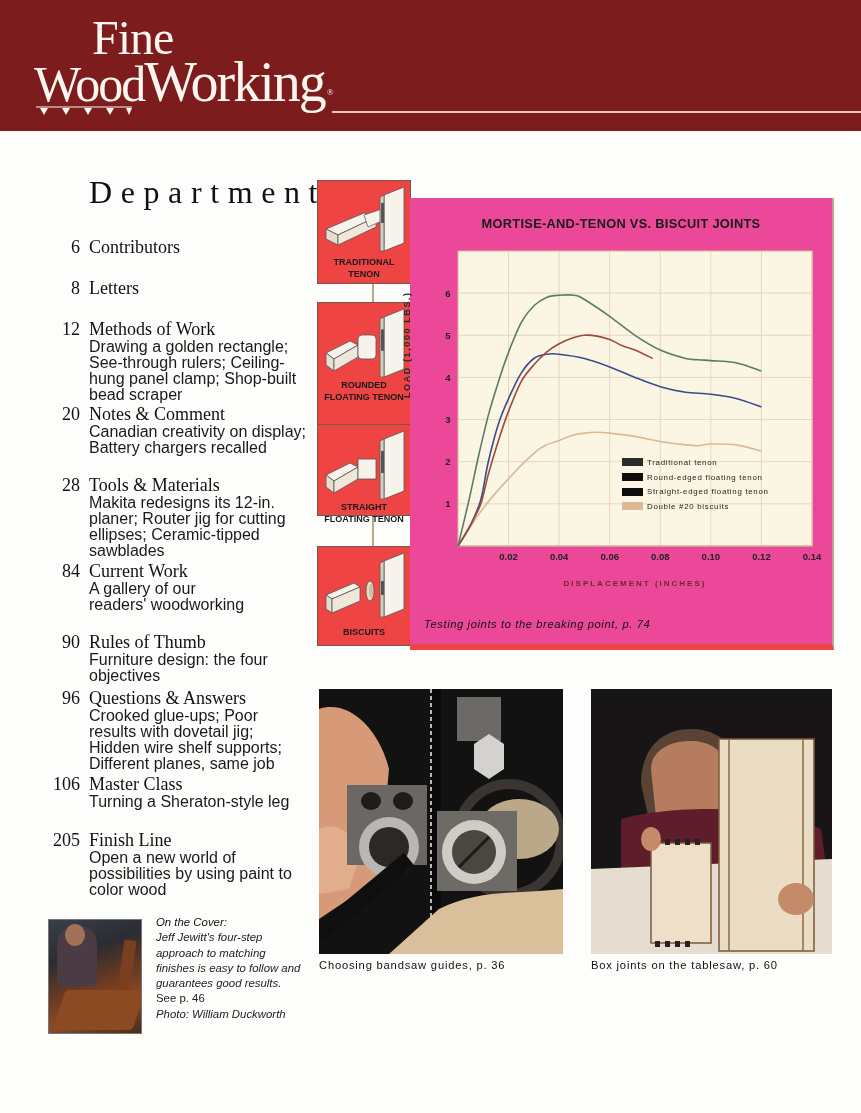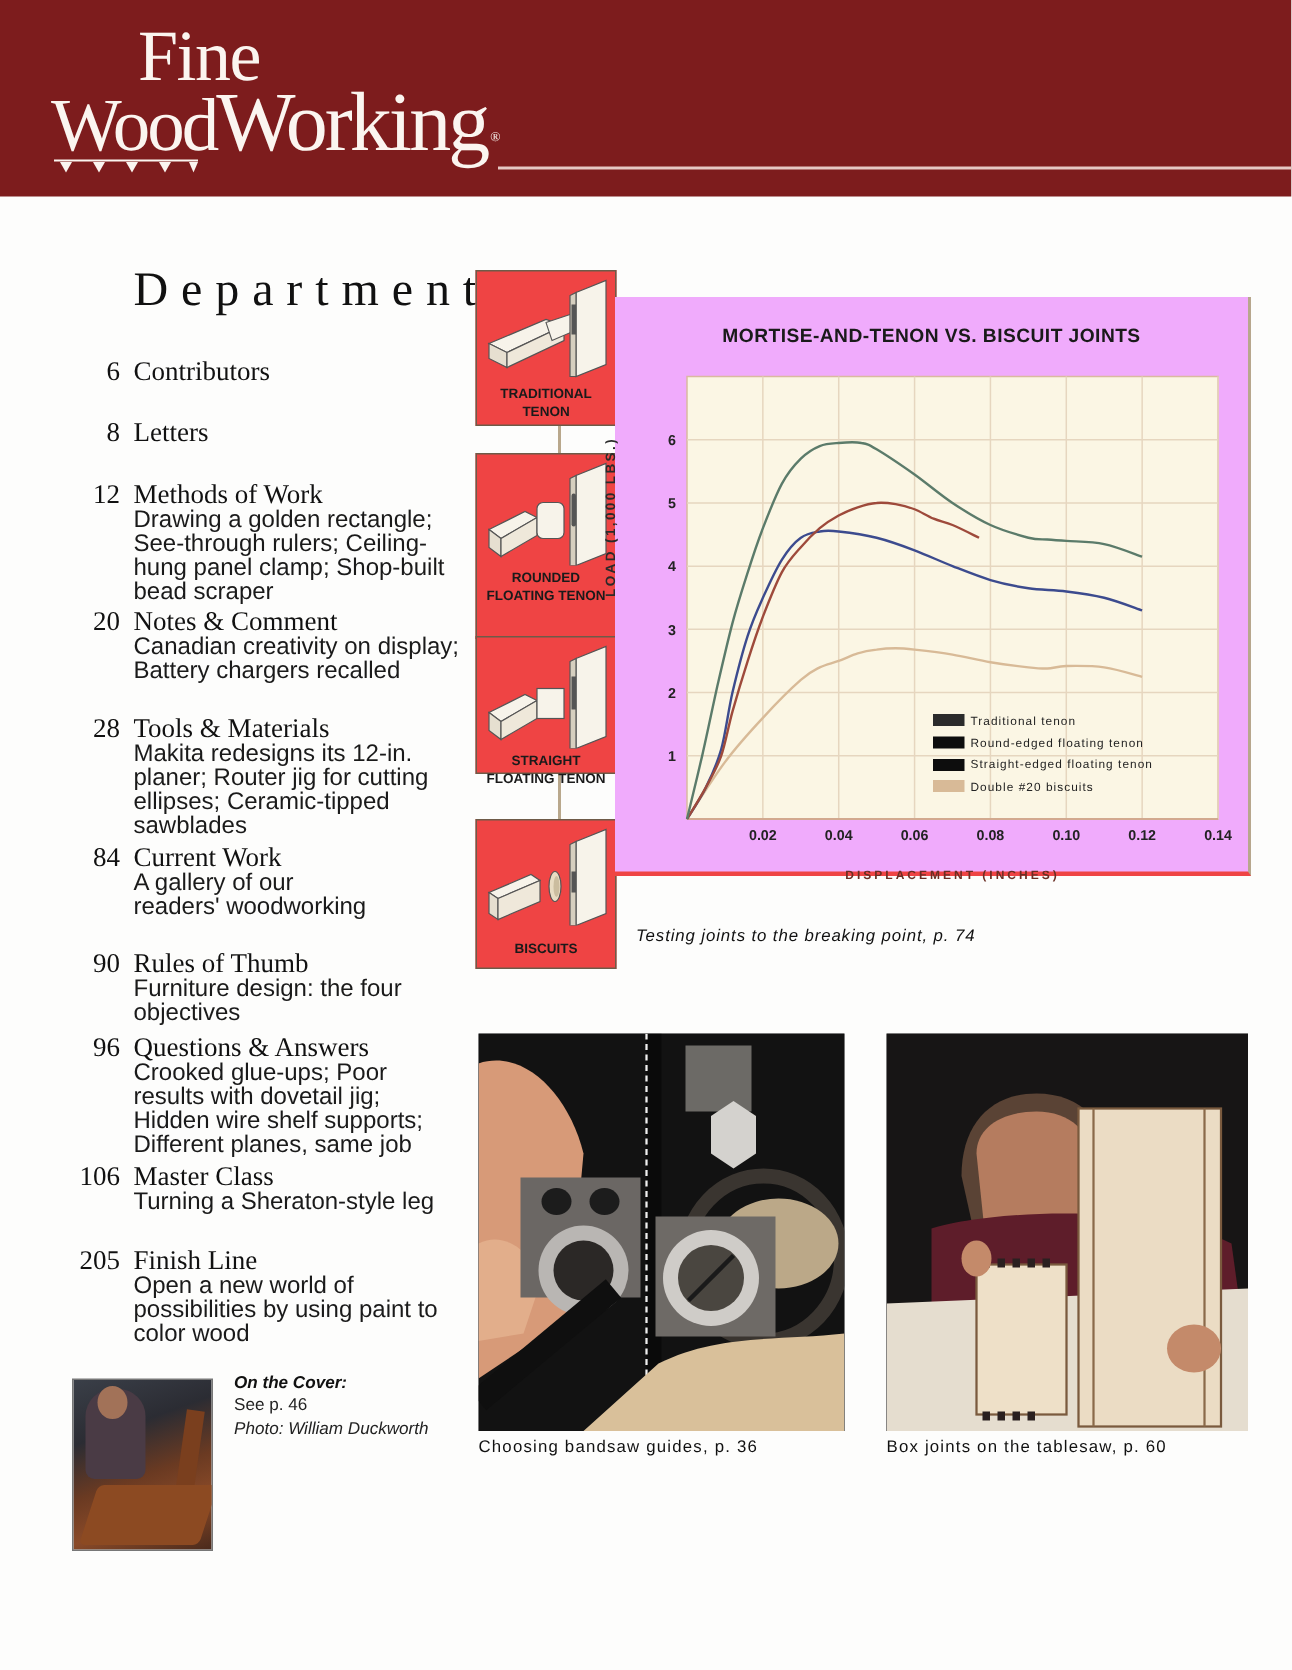--- a/index.html
+++ b/index.html
@@ -24,36 +24,36 @@
   .dept .name { position: absolute; left: 49px; font-family: "Liberation Serif", serif; font-size: 18px; line-height: 22px; white-space: nowrap; }
   .dept .desc { position: absolute; left: 49px; top: 21px; width: 220px; font-size: 16px; line-height: 16px; color: #1a1a1a; }
 
   
   .cover-photo { position: absolute; left: 48px; top: 919px; width: 94px; height: 115px; background: linear-gradient(160deg, #3a3f48 0%, #2b2c33 30%, #6a3a22 55%, #8a4a28 75%, #4a2a1c 100%); border: 1px solid #777; overflow: hidden; }
   .cover-photo .person { position: absolute; left: 8px; top: 6px; width: 40px; height: 60px; border-radius: 18px 18px 6px 6px; background: #4a3b45; }
   .cover-photo .head { position: absolute; left: 16px; top: 4px; width: 20px; height: 22px; border-radius: 50%; background: #a27258; }
   .cover-photo .chair { position: absolute; left: 10px; top: 70px; width: 80px; height: 40px; border-radius: 4px; background: #8c4a22; transform: skewX(-18deg); }
   .cover-photo .back { position: absolute; left: 70px; top: 20px; width: 12px; height: 80px; background: #7a3f1e; transform: rotate(8deg); }
   .cover-text { position: absolute; left: 156px; top: 915px; width: 150px; font-size: 11.4px; line-height: 15.3px; font-style: italic; color: #222; }
-  .cover-text .hd { font-weight: bold; font-style: italic; color: #111; }
+  .cover-text .hd { font-weight: normal; font-style: italic; color: #111; }
 
   
   .joint-rail { position: absolute; left: 372px; top: 230px; width: 2px; height: 410px; background: #b9a88c; }
   .joint { position: absolute; left: 317px; width: 94px; background: #ef4444; border: 1px solid #6e5b48; }
   .joint svg { position: absolute; left: 6px; top: 4px; }
   .joint .lbl { position: absolute; left: 0; right: 0; text-align: center; font-size: 9px; font-weight: bold; line-height: 11.5px; color: #1a1a1a; }
 
   
-  .chart-panel { position: absolute; left: 410px; top: 198px; width: 424px; height: 386px; background: #f0abfc; border-right: 2px solid #b7a78d; border-bottom: 3px solid #ef4444; }
+  .chart-panel { position: absolute; left: 410px; top: 198px; width: 424px; height: 452px; background: #ec4899; border-right: 2px solid #b7a78d; border-bottom: 6px solid #ef4444; }
   .chart-title { position: absolute; left: 0; width: 100%; top: 18px; text-align: center; font-size: 12.8px; font-weight: bold; letter-spacing: 0.3px; color: #1a1a1a; }
   .chart-svg { position: absolute; left: 0; top: 0; }
   .ylabel { position: absolute; left: 402px; top: 398px; transform: rotate(-90deg); transform-origin: left top; font-size: 9px; font-weight: bold; letter-spacing: 1.6px; color: #2a2a2a; white-space: nowrap; }
   .chart-caption { position: absolute; left: 424px; top: 618px; font-size: 11.2px; font-style: italic; letter-spacing: 0.6px; color: #111; }
 
-  .legend { position: absolute; left: 622px; top: 473px; }
+  .legend { position: absolute; left: 622px; top: 455px; }
   .legend .row { display: flex; align-items: center; height: 14.7px; }
   .legend .sw { width: 21px; height: 8px; margin-right: 4px; }
   .legend .tx { font-size: 7.9px; letter-spacing: 0.7px; color: #222; white-space: nowrap; }
 
   
   .photo { position: absolute; overflow: hidden; }
   .photo-bandsaw { left: 319px; top: 689px; width: 244px; height: 265px; background: #141414; }
   .photo-boxjoint { left: 591px; top: 689px; width: 241px; height: 265px; background: #1a1818; }
   .photo-caption { position: absolute; top: 959px; font-size: 11.2px; letter-spacing: 0.8px; color: #111; white-space: nowrap; }
 </style>
@@ -130,20 +130,21 @@
 </div>
 
 <div class="cover-photo">
   <div class="back"></div>
   <div class="person"></div>
   <div class="head"></div>
   <div class="chair"></div>
 </div>
 <div class="cover-text">
   <div class="hd">On the Cover:</div>
+  <div>Jeff Jewitt's four-step approach to matching finishes is easy to follow and guarantees good results.</div>
   <div style="font-style:normal">See p. 46</div>
   <div>Photo: William Duckworth</div>
 </div>
 
 <div class="joint-rail"></div>
 
 <div class="joint" style="top:180px;height:104px">
   <svg width="82" height="68" viewBox="0 0 82 68">
     <polygon points="2,44 40,28 52,32 14,50" fill="#f7f3ea" stroke="#555" stroke-width="0.8"></polygon>
     <polygon points="2,44 14,50 14,60 2,54" fill="#e6dfd0" stroke="#555" stroke-width="0.8"></polygon>

